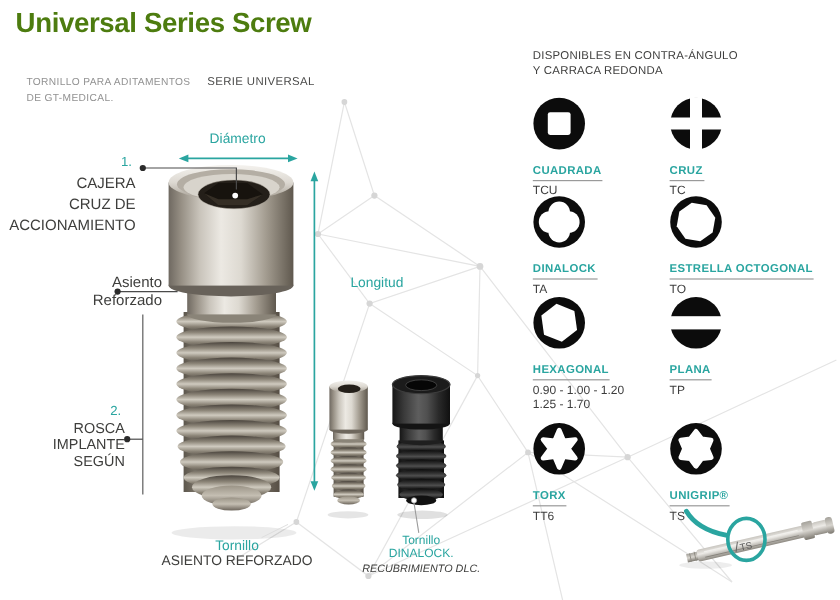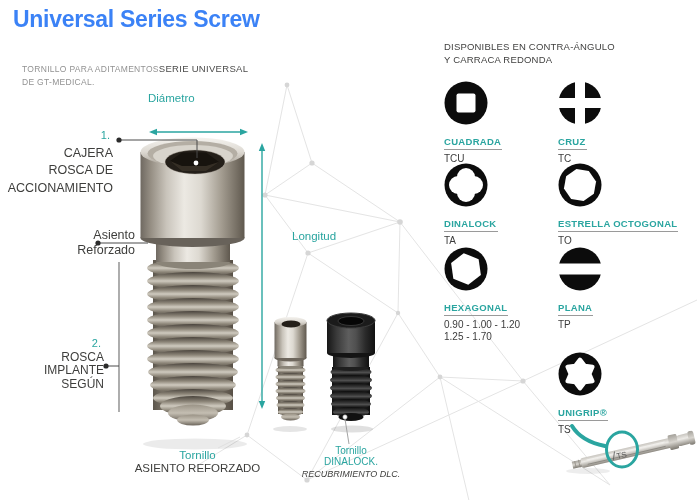--- a/index.html
+++ b/index.html
@@ -1,23 +1,23 @@
 <!DOCTYPE html>
 <html><head>
 <meta charset="utf-8">
 <style>
   html,body{margin:0;padding:0;background:#fff;}
   .stage{position:relative;width:700px;height:500px;background:#ffffff;overflow:hidden;
          font-family:"Liberation Sans",sans-serif;color:#3e3e3c;}
   .abs{position:absolute;}
-  .title{left:13px;top:6px;font-size:23px;font-weight:bold;color:#3b82f6;letter-spacing:-0.3px;}
+  .title{left:13px;top:6px;font-size:23px;font-weight:bold;color:#4d7c0f;letter-spacing:-0.3px;}
   .subtitle{left:22px;top:62px;font-size:8.5px;color:#929292;letter-spacing:0.3px;line-height:13px;}
-  .subtitle .strong{color:#4c4c4b;font-size:9.5px;margin-left:0;}
+  .subtitle .strong{color:#4c4c4b;font-size:9.5px;margin-left:14px;}
   .teal{color:#2aa5a0;}
-  .lbl-diametro{left:148px;top:92px;width:100px;text-align:left;font-size:11.5px;}
+  .lbl-diametro{left:148px;top:110px;width:100px;text-align:center;font-size:11.5px;}
   .lbl-longitud{left:268px;top:230px;font-size:11.5px;margin-left:24px;}
   .callout{text-align:right;font-size:12.5px;color:#3e3e3c;}
   .callout .num{font-size:11px;padding-right:3px;}
   .co1{left:0;top:127px;width:113px;line-height:17.5px;}
   .co-seat{left:0;top:228px;width:93px;font-size:12.5px;line-height:15px;padding-left:42px;}
   .co2{left:0;top:337px;width:104px;line-height:13.5px;font-size:12px;}
   .caption{text-align:center;}
   .cap-main{left:125px;top:449px;width:145px;font-size:11.5px;line-height:13px;}
   .cap-dlc{left:292px;top:446px;width:118px;font-size:10px;line-height:10.5px;}
   .cap-dlc .dark{font-size:9px;color:#3e3e3c;margin-top:2px;font-style:italic;}
@@ -250,21 +250,21 @@
     </div>
     <div>DE GT-MEDICAL.</div>
   </div>
 
   <div class="abs teal lbl-diametro">Diámetro</div>
   <div class="abs teal lbl-longitud">Longitud</div>
 
   <div class="abs callout co1">
     <div class="teal num">1.</div>
     <div>CAJERA</div>
-    <div>ROSCA DE</div>
+    <div>CRUZ DE</div>
     <div>ACCIONAMIENTO</div>
   </div>
 
   <div class="abs callout co-seat teal">
     <div>Asiento</div>
     <div>Reforzado</div>
   </div>
 
   <div class="abs callout co2">
     <div class="teal num">2.</div>
@@ -339,20 +339,28 @@
 
   <div class="shape-item" style="left:558px;top:247px">
     <svg width="44" height="44" viewBox="0 0 44 44">
       <circle cx="22" cy="22" r="21.5" fill="#0c0c0c"></circle>
       <rect x="-2" y="16.5" width="48" height="11" fill="#fff"></rect>
     </svg>
     <div class="shape-label">PLANA</div>
     <div class="shape-code">TP</div>
   </div>
 
+  <div class="shape-item" style="left:444px;top:352px">
+    <svg width="44" height="44" viewBox="0 0 44 44">
+      <circle cx="22" cy="22" r="21.5" fill="#0c0c0c"></circle>
+      <polygon points="22,6.5 25.8,15.5 35.4,14.3 29.5,22 35.4,29.8 25.8,28.5 22,37.5 18.2,28.5 8.6,29.8 14.5,22 8.6,14.3 18.2,15.5" fill="#fff" stroke="#fff" stroke-width="4" stroke-linejoin="round"></polygon>
+    </svg>
+    <div class="shape-label">TORX</div>
+    <div class="shape-code">TT6</div>
+  </div>
 
   <div class="shape-item" style="left:558px;top:352px">
     <svg width="44" height="44" viewBox="0 0 44 44">
       <circle cx="22" cy="22" r="21.5" fill="#0c0c0c"></circle>
       <polygon points="22,7.5 26.8,13.8 34.6,14.75 31.5,22 34.6,29.25 26.8,30.2 22,36.5 17.2,30.2 9.4,29.25 12.5,22 9.4,14.75 17.2,13.8" fill="#fff" stroke="#fff" stroke-width="4" stroke-linejoin="round"></polygon>
     </svg>
     <div class="shape-label">UNIGRIP®</div>
     <div class="shape-code">TS</div>
   </div>
 

